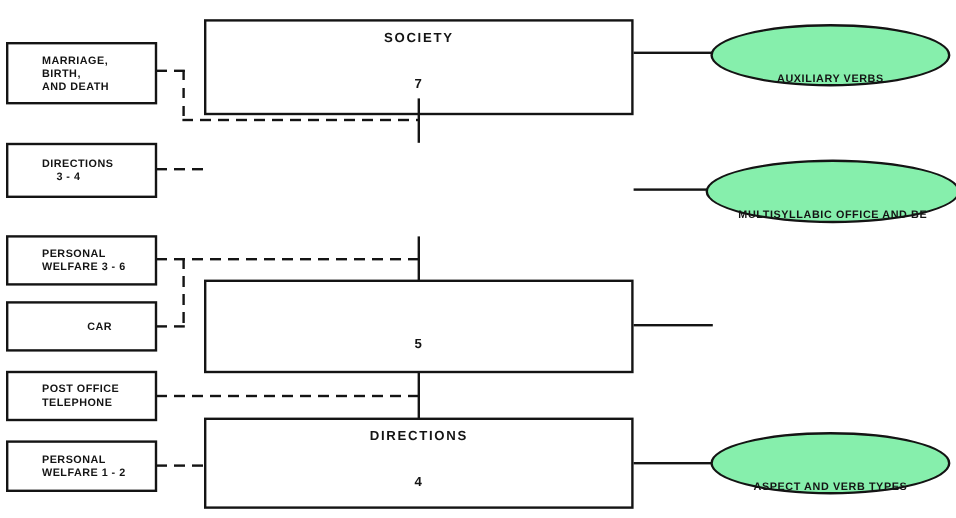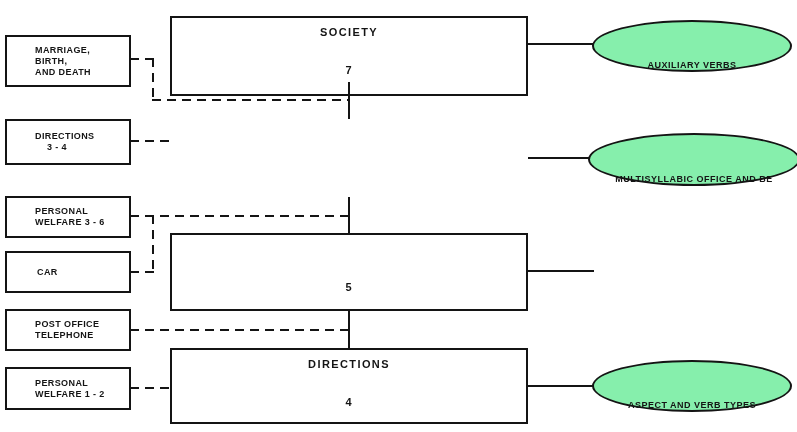--- a/index.html
+++ b/index.html
@@ -10,21 +10,21 @@
   .cbox { position:absolute; left:170px; width:358px; border:2px solid #141414; background:#ffffff; }
   .cbox .t { position:absolute; top:8px; left:0; right:0; text-align:center;
              font-size:11px; font-weight:700; letter-spacing:1.4px; }
   .cbox .n { position:absolute; top:46px; left:0; right:0; text-align:center;
              font-size:11px; font-weight:700; letter-spacing:1px; }
 
   .lbox { position:absolute; left:5px; width:126px; border:2px solid #141414; background:#ffffff;
           display:flex; flex-direction:column; justify-content:center; padding-left:28px;
           font-size:9px; font-weight:700; letter-spacing:0.4px; line-height:11px; }
   .lbox .sub { padding-left:12px; }
-  .lbox.indent { padding-left:30px; }
+  .lbox.indent { padding-left:30px;text-align:center; }
 
   .ell { position:absolute; border:2px solid #141414; border-radius:50%; background:#86efac;
          display:flex; align-items:flex-end; justify-content:center;
          font-size:9px; font-weight:700; letter-spacing:0.5px; white-space:nowrap; }
 
   .hl { position:absolute; height:2px; background:#141414; }
   .vl { position:absolute; width:2px; background:#141414; }
   .hd { position:absolute; height:2px;
         background:repeating-linear-gradient(90deg,#141414 0 9px,transparent 9px 15px); }
   .vd { position:absolute; width:2px;

